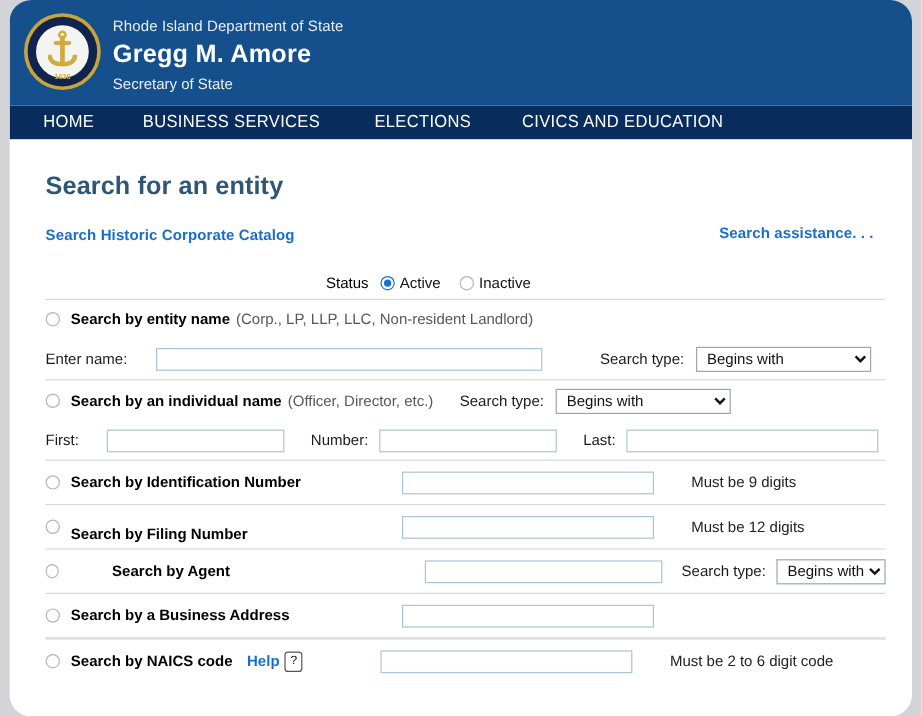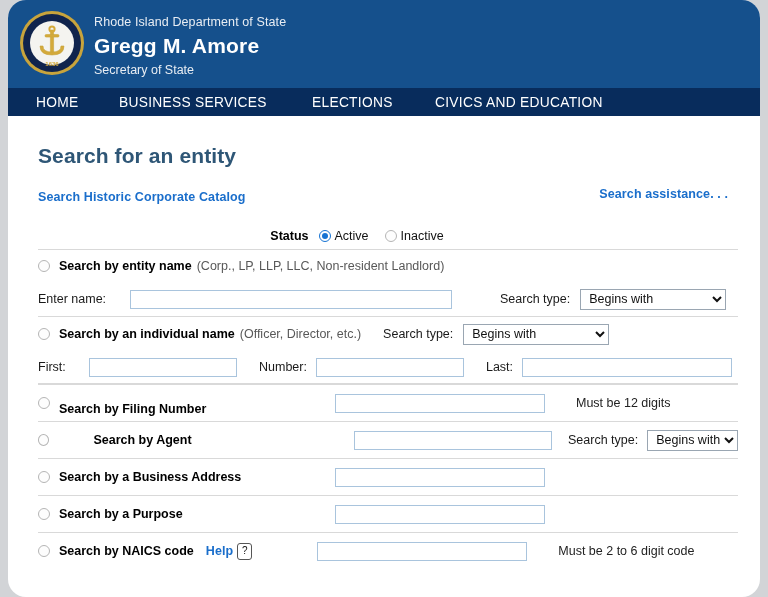--- a/index.html
+++ b/index.html
@@ -64,21 +64,21 @@
 
   .divider{
     border-top:1px solid #d9d9d9;
   }
 
   
   .status-row{
     margin-top:16px;height:26px;display:flex;align-items:center;
     justify-content:center;padding-right:46px;
   }
-  .status-label{font-size:12.5px;font-weight:bold;color:#000;margin-right:10px;}
+  .status-label{font-size:12.5px;font-weight:normal;color:#000;margin-right:10px;}
   .radio{
     width:12px;height:12px;border-radius:50%;
     border:1px solid #b5b5b5;background:#fdfdfd;display:inline-block;
     vertical-align:-2px;box-sizing:border-box;
   }
   .radio.checked{
     border:1px solid #1673d3;background:#ffffff;position:relative;
   }
   .radio.checked::after{
     content:"";position:absolute;left:2px;top:2px;width:6px;height:6px;
@@ -199,20 +199,26 @@
       <span class="small-label" style="width:51px;">First:</span>
       <input class="field" style="width: 148px;" type="text" value="">
       <span class="small-label" style="margin-left:22px;">Number:</span>
       <input class="field" style="width: 148px; margin-left: 9px;" type="text" value="">
       <span class="small-label" style="margin-left:22px;">Last:</span>
       <input class="field" style="width: 210px; margin-left: 9px;" type="text" value="">
     </div>
 
     <div class="divider"></div>
 
+    <div class="row">
+      <span class="radio"></span>
+      <span class="opt-label" style="width:276px;">Search by Identification Number</span>
+      <input class="field" style="width: 210px;" type="text" value="">
+      <span class="hint" style="margin-left:31px;">Must be 9 digits</span>
+    </div>
 
     <div class="divider"></div>
 
     <div class="row">
       <span class="radio"></span>
       <span class="opt-label" style="width:276px;margin-top:12px;">Search by Filing Number</span>
       <input class="field" style="width: 210px;" type="text" value="">
       <span class="hint" style="margin-left:31px;">Must be 12 digits</span>
     </div>
 
@@ -231,25 +237,20 @@
     <div class="divider"></div>
 
     <div class="row">
       <span class="radio"></span>
       <span class="opt-label" style="width:276px;">Search by a Business Address</span>
       <input class="field" style="width: 210px;" type="text" value="">
     </div>
 
     <div class="divider"></div>
 
-    <div class="row">
-      <span class="radio"></span>
-      <span class="opt-label" style="width:276px;">Search by a Purpose</span>
-      <input class="field" style="width: 210px;" type="text" value="">
-    </div>
 
     <div class="divider"></div>
 
     <div class="row">
       <span class="radio"></span>
       <span class="opt-label">Search by NAICS code</span>
       <a class="blue-link" href="#" style="margin-left:12px;">Help</a>
       <span class="helpbox">?</span>
       <input class="field" style="width: 210px; margin-left: 65px;" type="text" value="">
       <span class="hint" style="margin-left:31px;">Must be 2 to 6 digit code</span>

